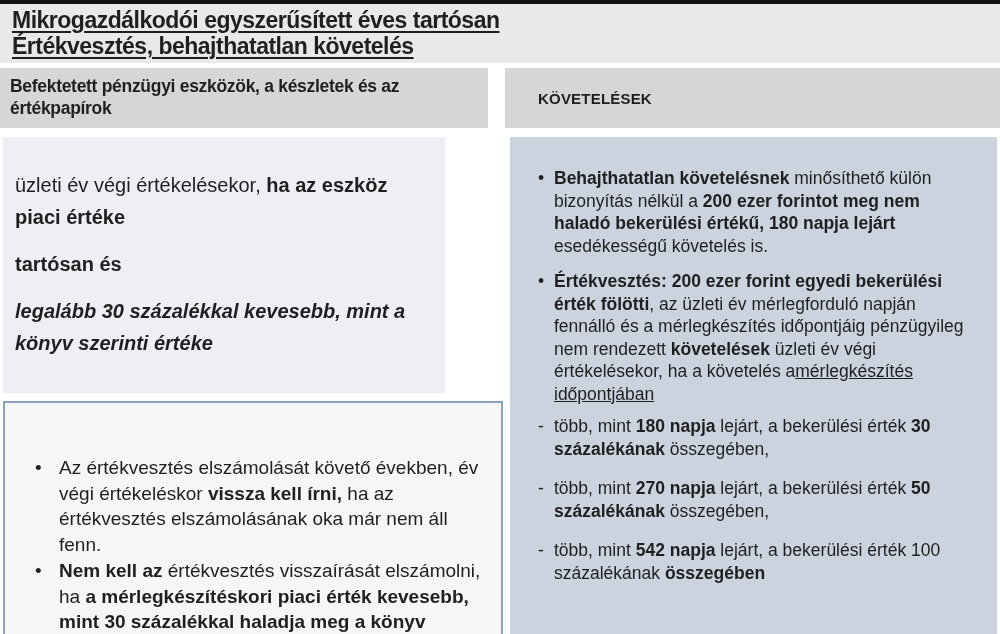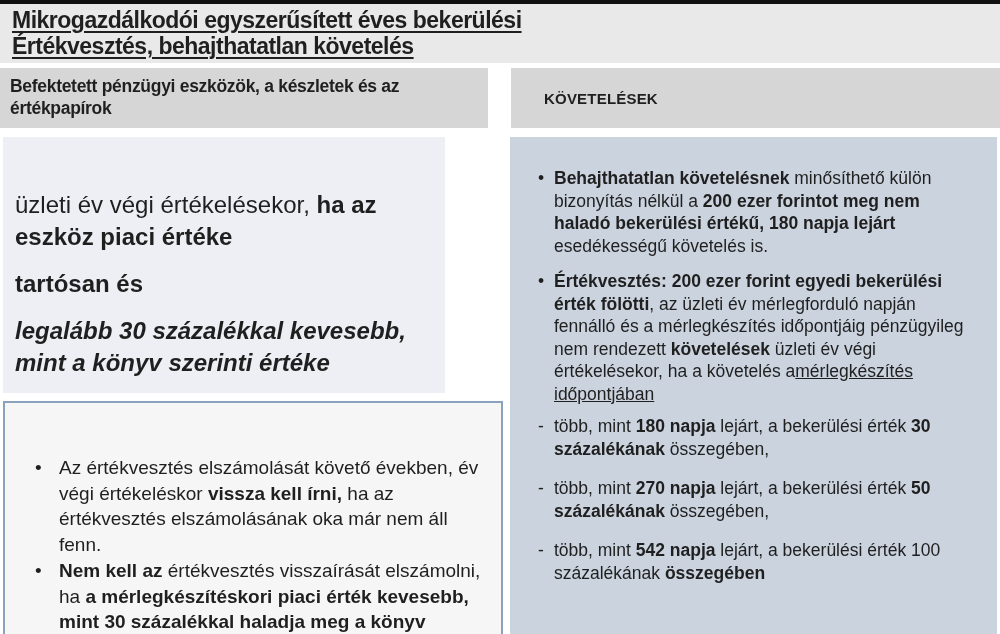--- a/index.html
+++ b/index.html
@@ -23,41 +23,41 @@
   .title-block{
     background:var(--title-bg);
     padding:3px 0 4px 12px;
   }
   .title-line{
     font-size:23px;font-weight:700;letter-spacing:-0.5px;
     line-height:26px;text-decoration:underline;
     text-underline-offset:3px;text-decoration-thickness:2px;
   }
   
-  .header-row{display:flex;gap:23px;margin-top:5px;}
+  .header-row{display:flex;gap:17px;margin-top:5px;}
   .header-cell{background:var(--header-bg);}
   .header-cell.left{
     width:488px;padding:7px 14px 0 10px;
     font-size:17.5px;font-weight:700;line-height:22px;letter-spacing:-0.3px;
   }
   .header-cell.right{
     flex:1;display:flex;align-items:center;padding-left:33px;
     font-size:15px;font-weight:700;letter-spacing:0.2px;
   }
   .header-row,.header-cell{height:auto;}
   .header-cell{min-height:60px;}
   
   .content{display:flex;margin-top:9px;}
   .left-col{width:503px;display:flex;flex-direction:column;}
   .left-top{
     background:var(--left-panel-bg);
     width:442px;margin-left:3px;
     height:256px;
-    padding:52px 10px 0 12px;
-    font-size:24px;line-height:32px;
+    padding:32px 10px 0 12px;
+    font-size:20px;line-height:32px;
   }
   .left-top p{margin-bottom:15px;}
   .left-box{
     background:var(--note-box-bg);
     border:2px solid var(--note-box-border);
     width:500px;margin-left:3px;margin-top:8px;
     height:239px;
     padding:52px 14px 0 18px;
     font-size:19px;line-height:25.5px;
   }
@@ -78,21 +78,21 @@
   .dot-list li:last-child{margin-bottom:10px;}
   .dash-list li{margin-bottom:17px;}
   .left-box li{margin-bottom:1px;}
 </style>
 </head>
 <body>
 
 <div class="page">
 
   <div class="title-block">
-    <div class="title-line">Mikrogazdálkodói egyszerűsített éves bekerülési</div>
+    <div class="title-line">Mikrogazdálkodói egyszerűsített éves tartósan</div>
     <div class="title-line">Értékvesztés, behajthatatlan követelés</div>
   </div>
 
   <div class="header-row">
     <div class="header-cell left">Befektetett pénzügyi eszközök, a készletek és az értékpapírok</div>
     <div class="header-cell right">KÖVETELÉSEK</div>
   </div>
 
   <div class="content">
 

